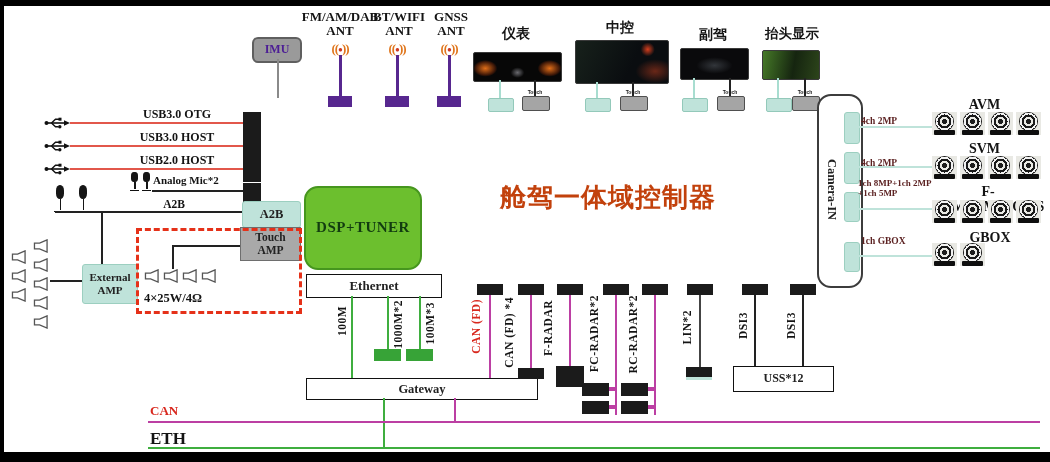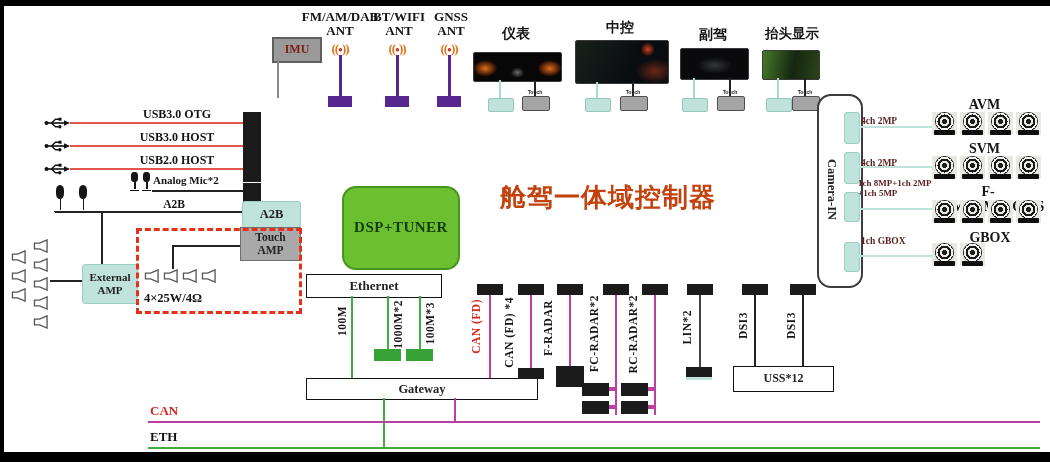--- a/index.html
+++ b/index.html
@@ -18,22 +18,22 @@
   
   .blk{position:absolute;background:#1b1b1b;}
   .pblk{position:absolute;background:#57278f;}
   .gblk{position:absolute;background:#37a337;}
   
   .box{position:absolute;display:flex;flex-direction:column;align-items:center;justify-content:center;
        font:bold 12px "Liberation Serif",serif;color:#222;text-align:center;line-height:1.15;}
   .teal{background:#bfe3da;border:1px solid #9ccfc0;border-radius:3px;}
   .gray{background:#a9a9a9;border:1.5px solid #6e6e6e;}
   .wirebox{background:#fff;border:1.8px solid #111;}
-  .imu{background:#9a9a9a;border:2px solid #5f5f5f;border-radius:0;color:#7f1d1d;font-size:12px;margin-left:20px;}
-  .dsp{background:#6cbf2e;border:2px solid #46961e;border-radius:14px;color:#123c10;font-size:15px;letter-spacing:.5px;margin-left:38px;}
+  .imu{background:#9a9a9a;border:2px solid #5f5f5f;border-radius:6px;color:#4c1d95;font-size:12px;}
+  .dsp{background:#6cbf2e;border:2px solid #46961e;border-radius:14px;color:#123c10;font-size:15px;letter-spacing:.5px;}
   .dashed{position:absolute;border:3px dashed #e53119;z-index:6;pointer-events:none;}
   
   .screen{position:absolute;background:#090909;border:1px solid #3a3a3a;border-radius:2px;}
   .port-t{position:absolute;background:#bfe3da;border:1px solid #93c9ba;border-radius:2px;}
   .port-g{position:absolute;background:#a5a5a5;border:1.5px solid #4f4f4f;border-radius:2px;}
   .tinylab{position:absolute;font:bold 5px "Liberation Sans",sans-serif;color:#222;text-align:center;}
   
   .ant-ico{position:absolute;color:#e0761c;font:bold 13px "Liberation Serif",serif;
            letter-spacing:-1px;text-align:center;white-space:nowrap;}
   .ant-ico .dot{color:#cf3b23;font-size:8px;vertical-align:1.5px;}
@@ -356,16 +356,16 @@
       <div class="cam"></div>
     </div>
   <div class="lab" style="left:955px;top:230px;width:70px;font-size:14px">GBOX</div>
   <div class="cam-row" style="left:932px;top:243px">
     <div class="cam"></div>
   <div class="cam"></div>
     </div>
 
   <div class="lab" style="left:150px;top:404px;width:42px;font-size:13px;color:#d8281e;text-align:left">CAN</div>
   <div class="hline" style="left:148px;top:421px;width:892px;height:2px;background:#bc3fa3"></div>
-  <div class="lab" style="left:150px;top:430px;width:42px;font-size:13px;text-align:left">ETH</div>
+  <div class="lab" style="left:150px;top:430px;width:42px;font-size:17px;text-align:left">ETH</div>
   <div class="hline" style="left:148px;top:447px;width:892px;height:2px;background:#3fae3f"></div>
 
 </div>
 
 </body></html>

